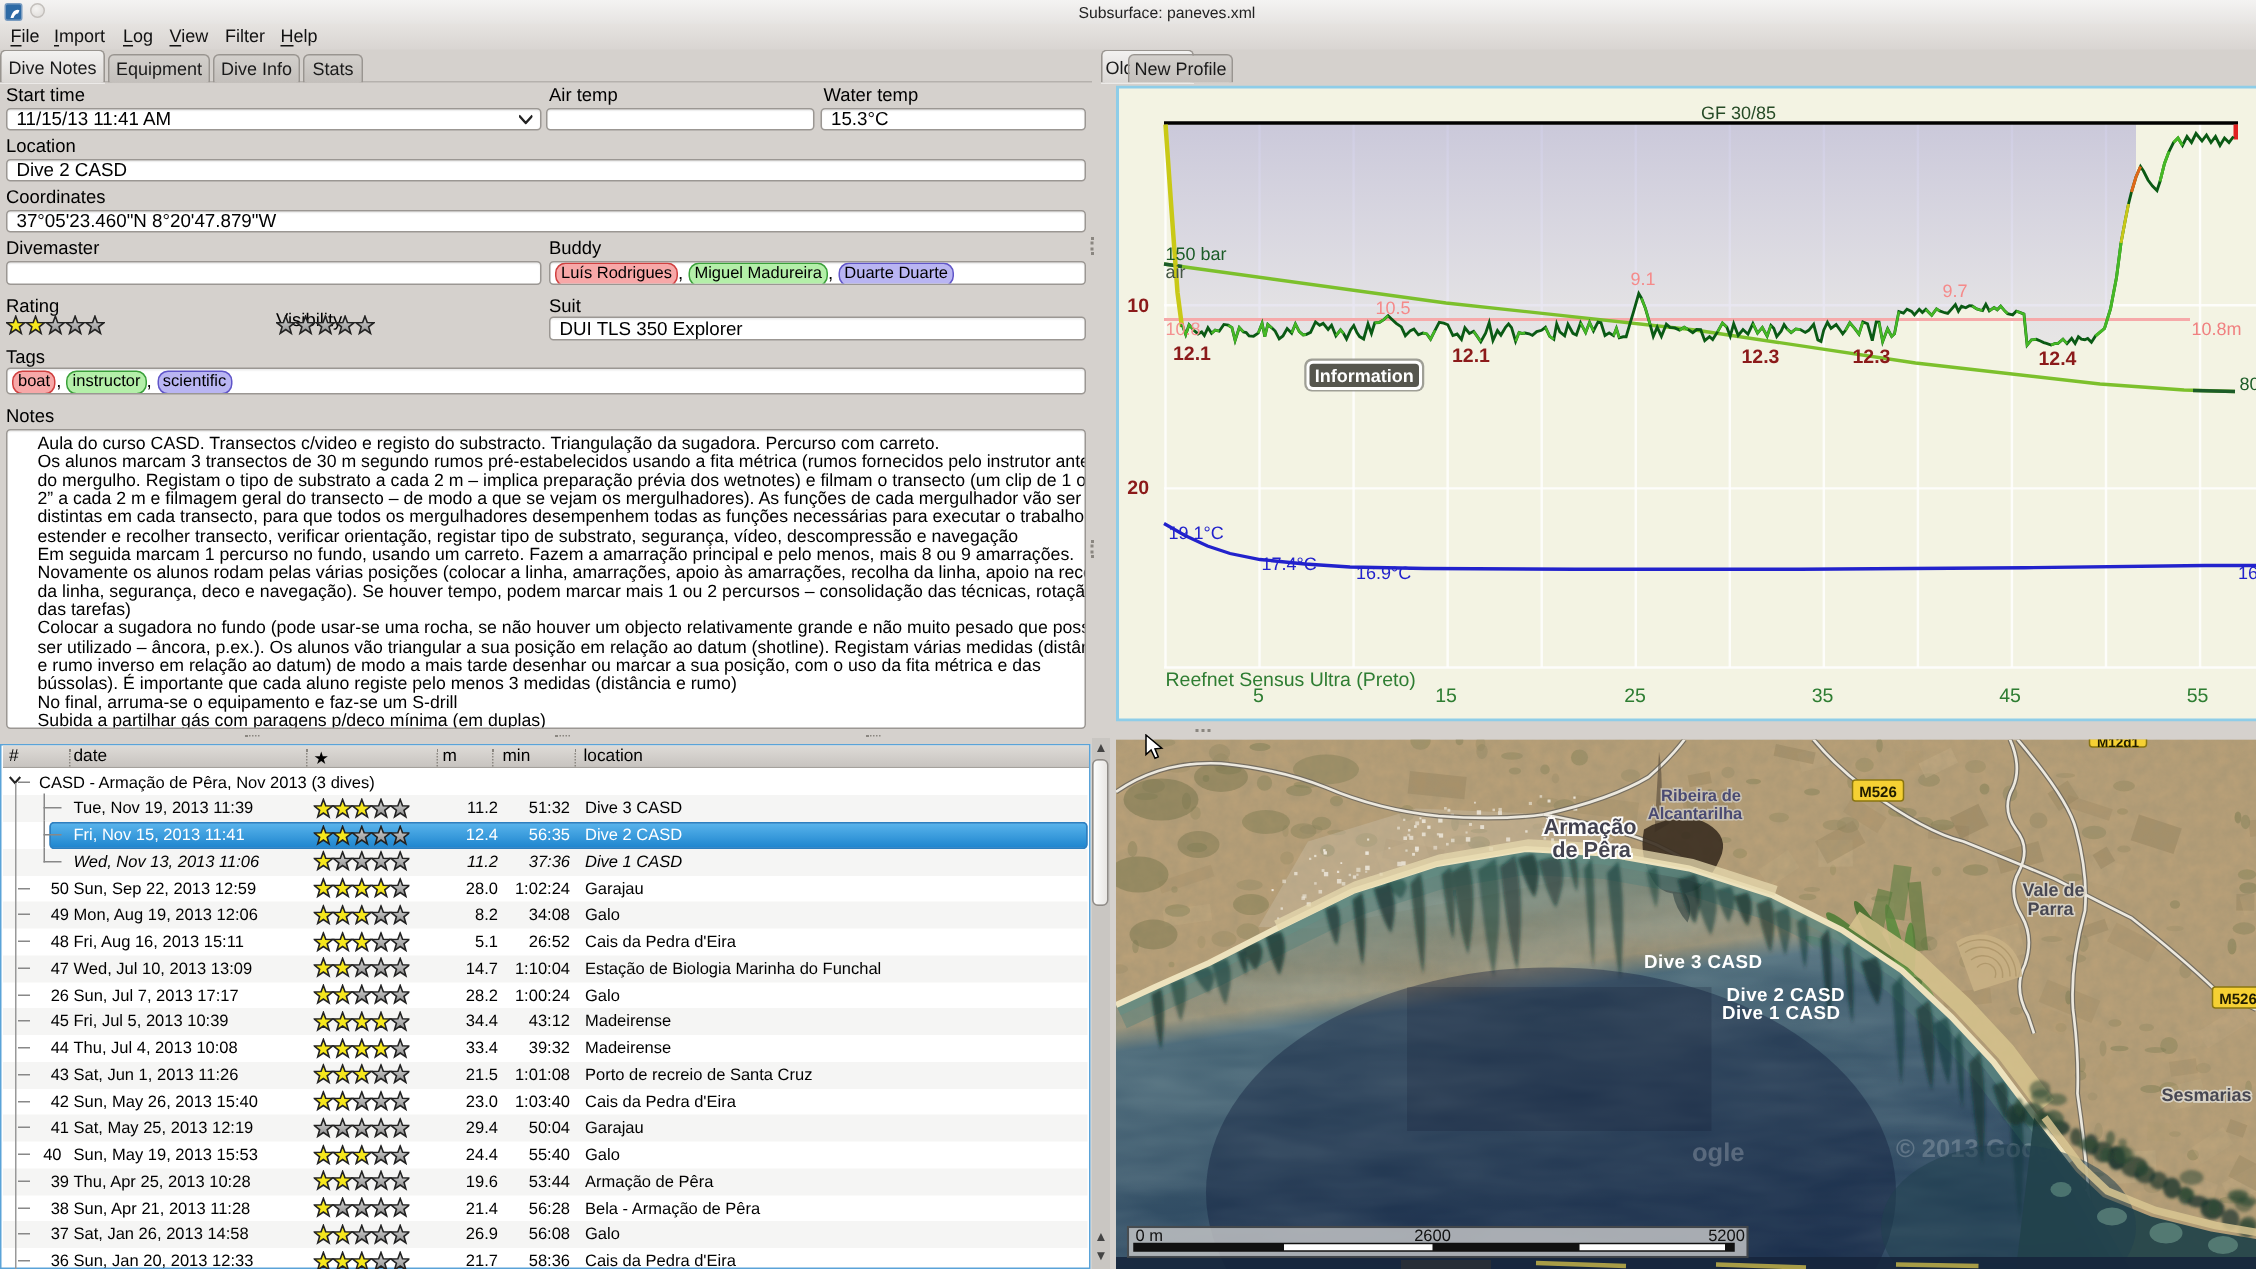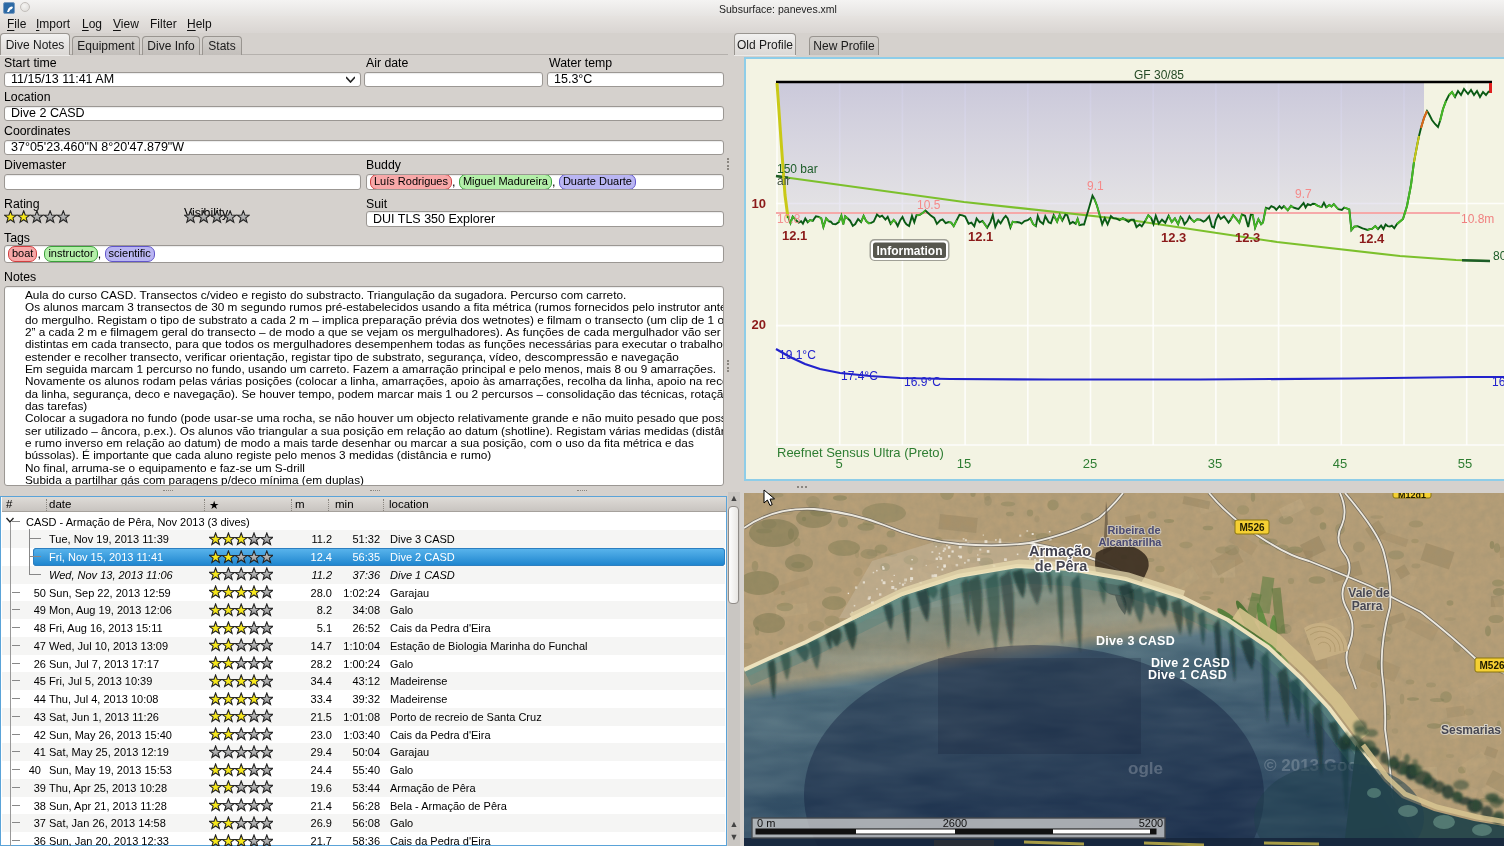--- a/index.html
+++ b/index.html
@@ -65,24 +65,24 @@
 <div class="menu-item" style="left:150px;">Filter</div>
 <div class="menu-item" style="left:187px;"><span class="mu">H</span>elp</div>
 
 <div class="abs" style="left:0; top:54px; width:728px; height:1px; background:#b5b1ad;"></div>
 <div class="tab active" style="left:0px; width:70px; top:33px;">Dive Notes</div>
 <div class="tab" style="left:72px; width:68px; top:36px;">Equipment</div>
 <div class="tab" style="left:142px; width:58px; top:36px;">Dive Info</div>
 <div class="tab" style="left:202px; width:40px; top:36px;">Stats</div>
 
 <div class="tab active" style="left:734px; width:62px; top:33px;">Old Profile</div>
-<div class="tab" style="left:809px; width:70px; top:36px;">New Profile</div>
+<div class="tab" style="left:752px; width:70px; top:36px;">New Profile</div>
 
 <div class="lbl" style="left:4px; top:56px;">Start time</div>
-<div class="lbl" style="left:366px; top:56px;">Air date</div>
+<div class="lbl" style="left:366px; top:56px;">Air temp</div>
 <div class="lbl" style="left:549px; top:56px;">Water temp</div>
 <div class="field" style="left:4px; top:72px; width:357px; height:15px; line-height:13px;">11/15/13 11:41 AM<svg style="position:absolute;right:5px;top:3px;" width="9" height="7">
       <path d="M0,1 L4.5,6 L9,1" stroke="#222" stroke-width="1.6" fill="none"></path>
     </svg></div>
 <div class="field" style="left:364px; top:72px; width:179px; height:15px;"></div>
 <div class="field" style="left:547px; top:72px; width:177px; height:15px; line-height:13px;">15.3°C</div>
 <div class="lbl" style="left:4px; top:90px;">Location</div>
 <div class="field" style="left:4px; top:106px; width:720px; height:15px; line-height:13px;">Dive 2 CASD</div>
 <div class="lbl" style="left:4px; top:124px;">Coordinates</div>
 <div class="field" style="left:4px; top:140px; width:720px; height:15px; line-height:13px;">37°05'23.460"N 8°20'47.879"W</div>

